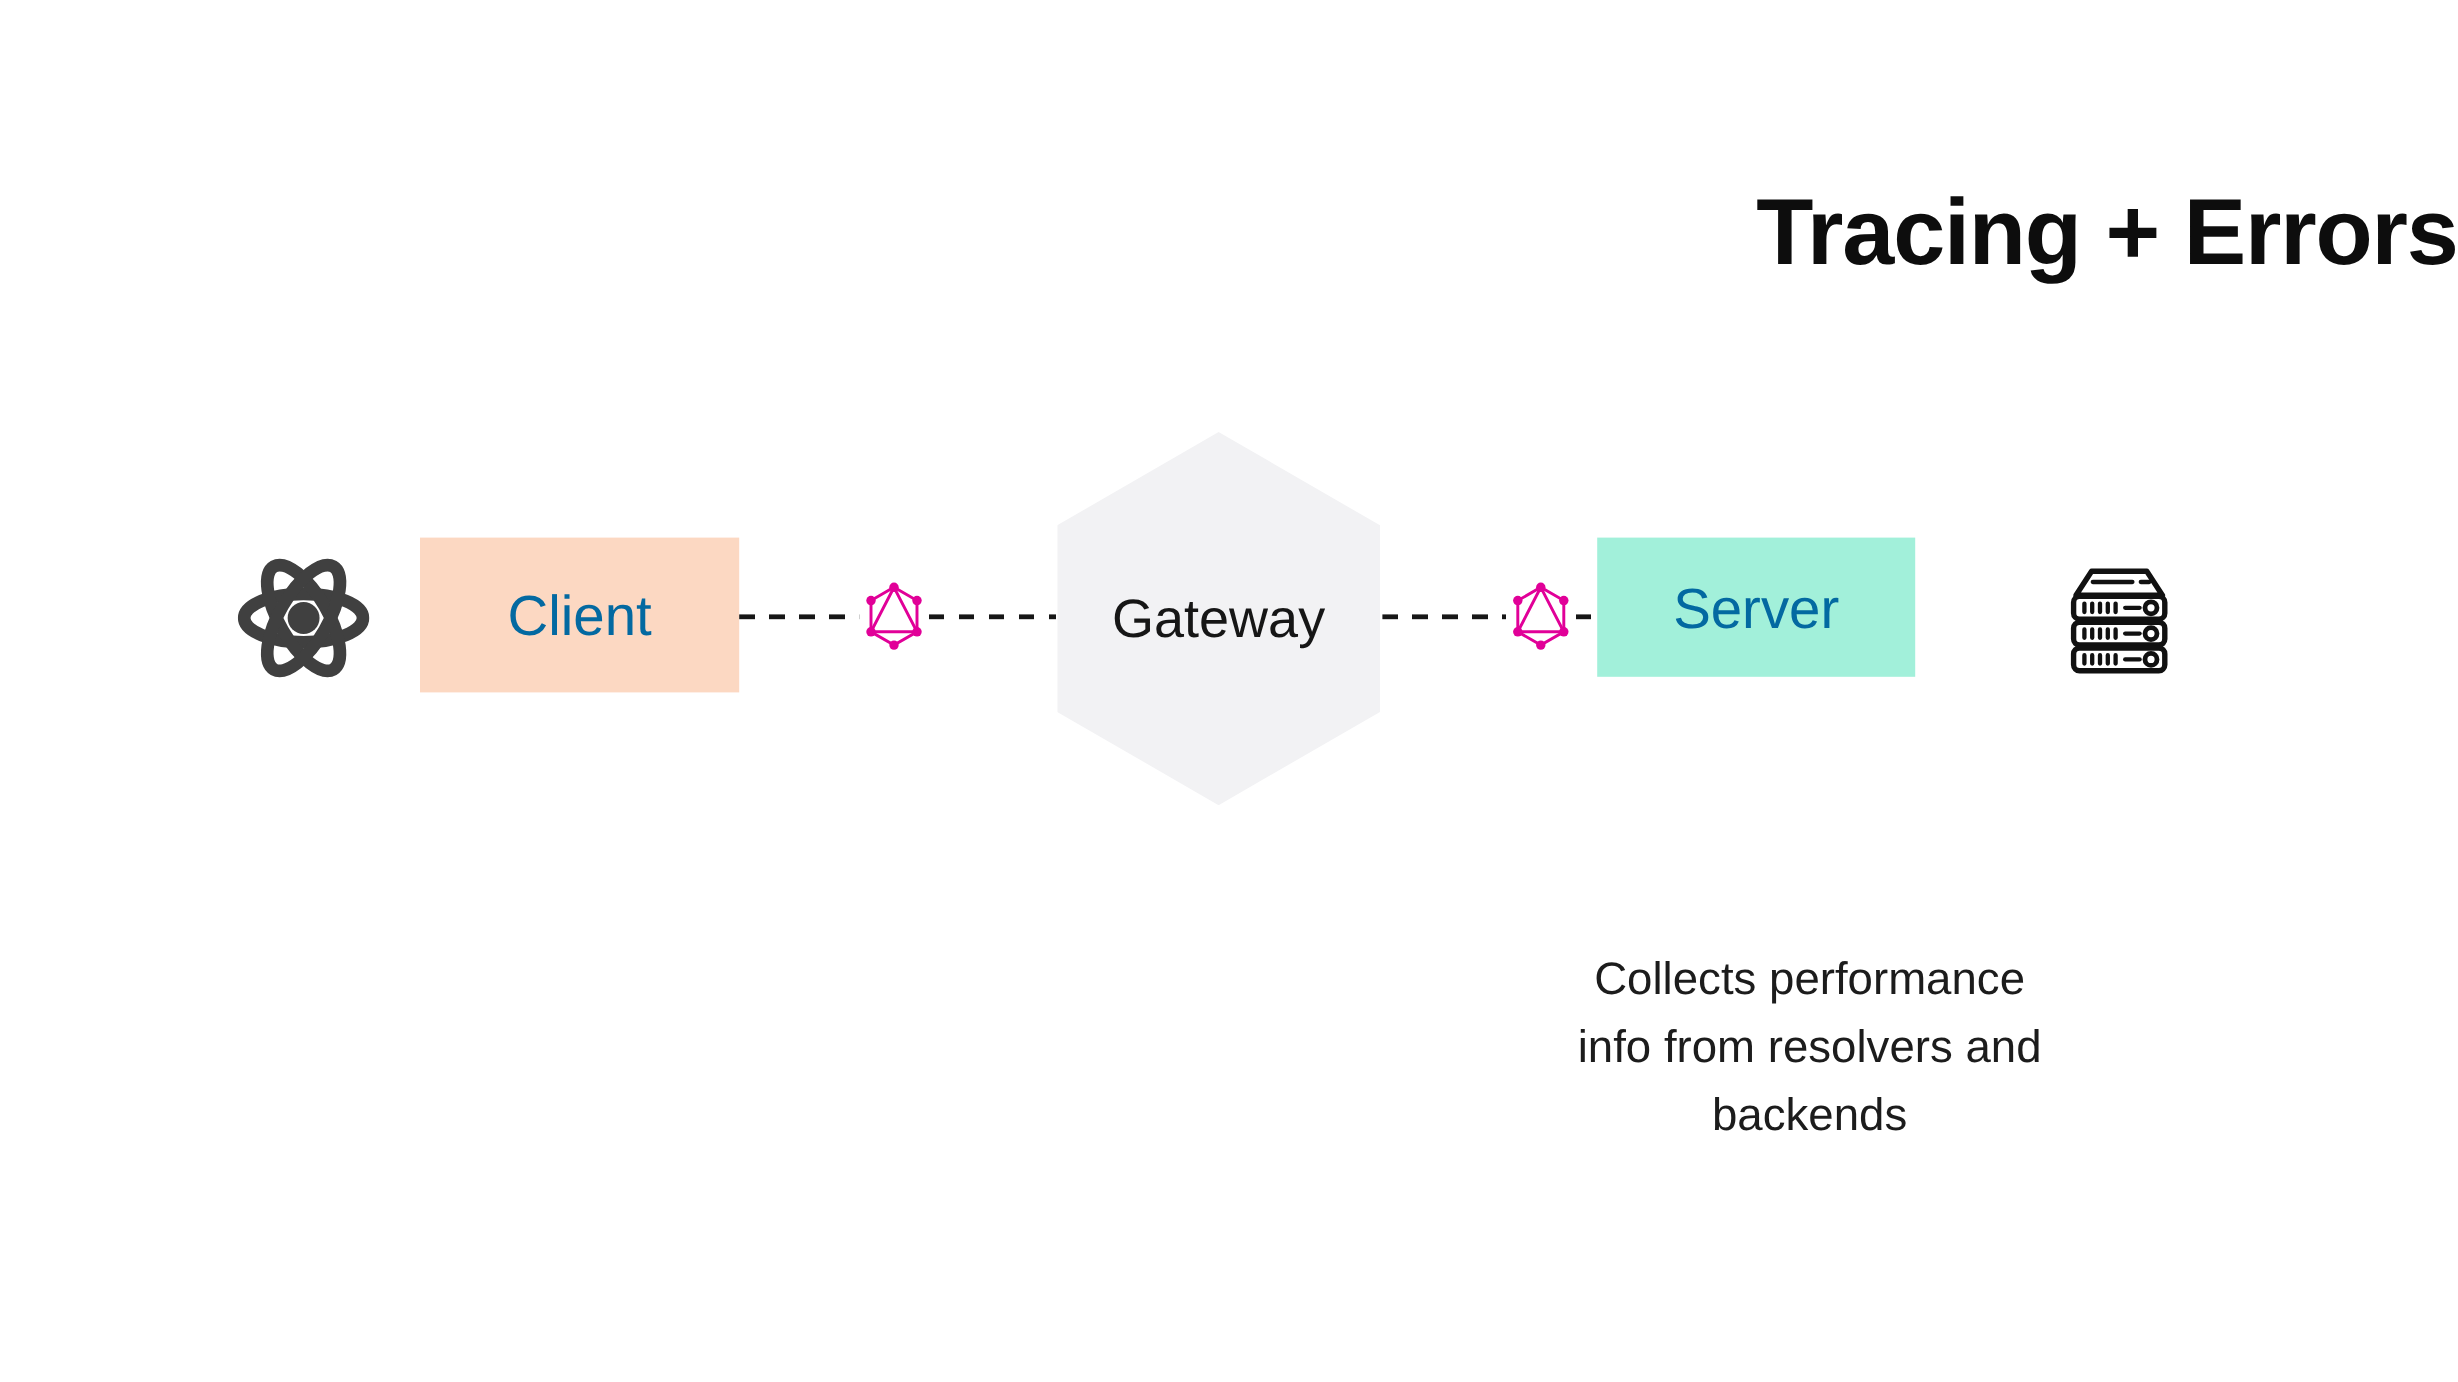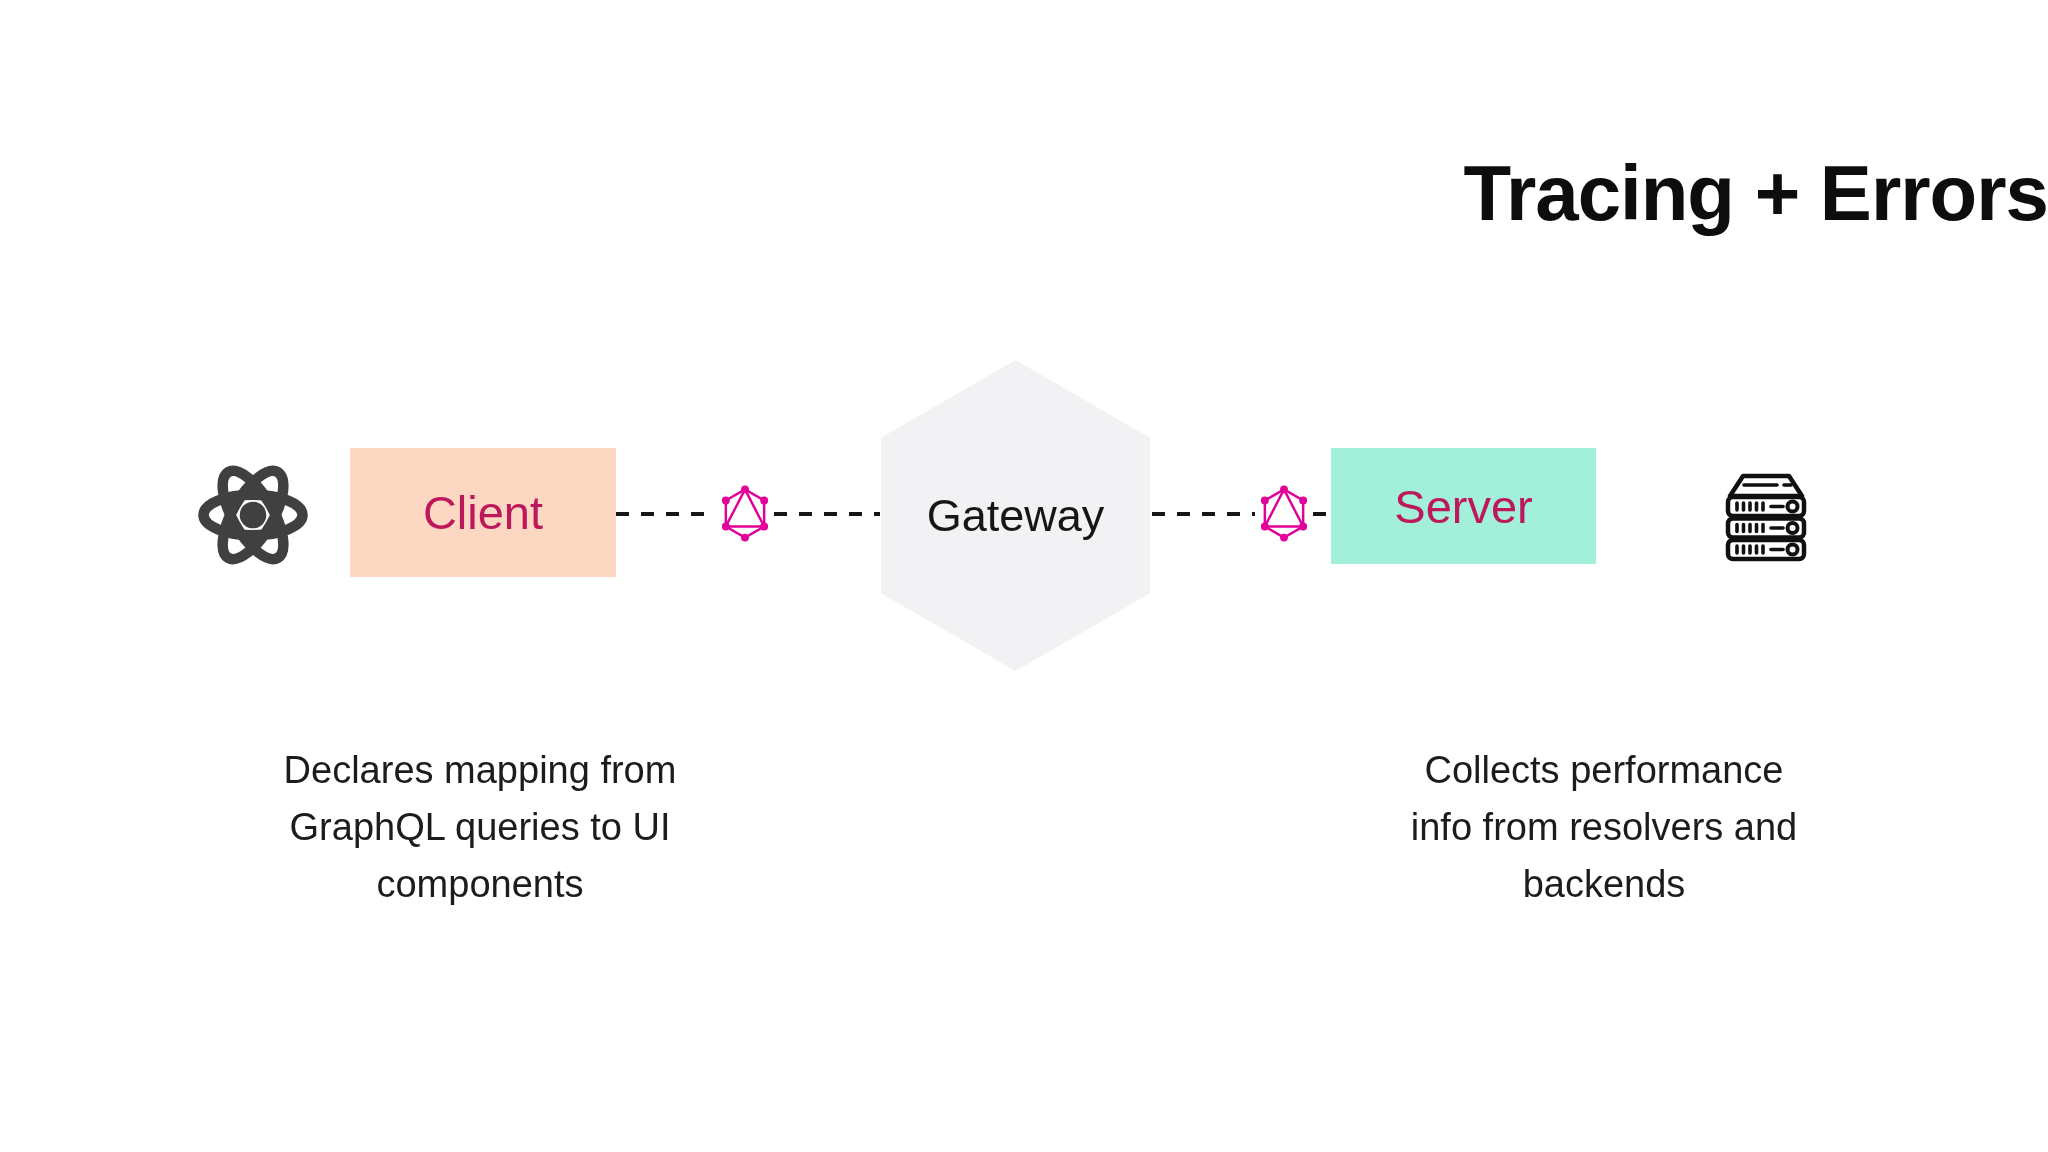--- a/index.html
+++ b/index.html
@@ -27,21 +27,21 @@
     font-weight: 800;
     letter-spacing: -1px;
     color: #0d0d0d;
   }
   .node-box {
     position: absolute;
     display: flex;
     align-items: center;
     justify-content: center;
     font-size: 47px;
-    color: #be185d;
+    color: #0369a1;
   }
   .client-box {
     left: 350px;
     top: 448px;
     width: 266px;
     height: 129px;
     background: #fcd8c2;
   }
   .server-box {
     left: 1331px;
@@ -83,21 +83,21 @@
     position: absolute;
     top: 742px;
     width: 520px;
     text-align: center;
     font-size: 38px;
     line-height: 57px;
     color: #1c1c1c;
   }
   .desc-client  { left: 220px; }
   .desc-gateway { left: 755px; }
-  .desc-server  { left: 1344px; }
+  .desc-server  { left: 1248px; margin-top: 46px; }
   .desc span { display: block; }
 </style>
 </head>
 <body>
 
 <div class="stage">
 
   <div class="title">Tracing + Errors</div>
 
   <div class="icon-abs react-icon-wrap">
@@ -180,24 +180,19 @@
         <path d="M55 87.5 H 67"></path>
       </g>
       <g stroke="#111111" stroke-width="4" fill="#ffffff">
         <circle cx="76.5" cy="44.5" r="5"></circle>
         <circle cx="76.5" cy="66" r="5"></circle>
         <circle cx="76.5" cy="87.5" r="5"></circle>
       </g>
     </svg>
   </div>
 
-  <div class="desc desc-client">
-    <span>Declares mapping from</span>
-    <span>GraphQL queries to UI</span>
-    <span>components</span>
-  </div>
   <div class="desc desc-server">
     <span>Collects performance</span>
     <span>info from resolvers and</span>
     <span>backends</span>
   </div>
 
 </div>
 
 </body></html>

